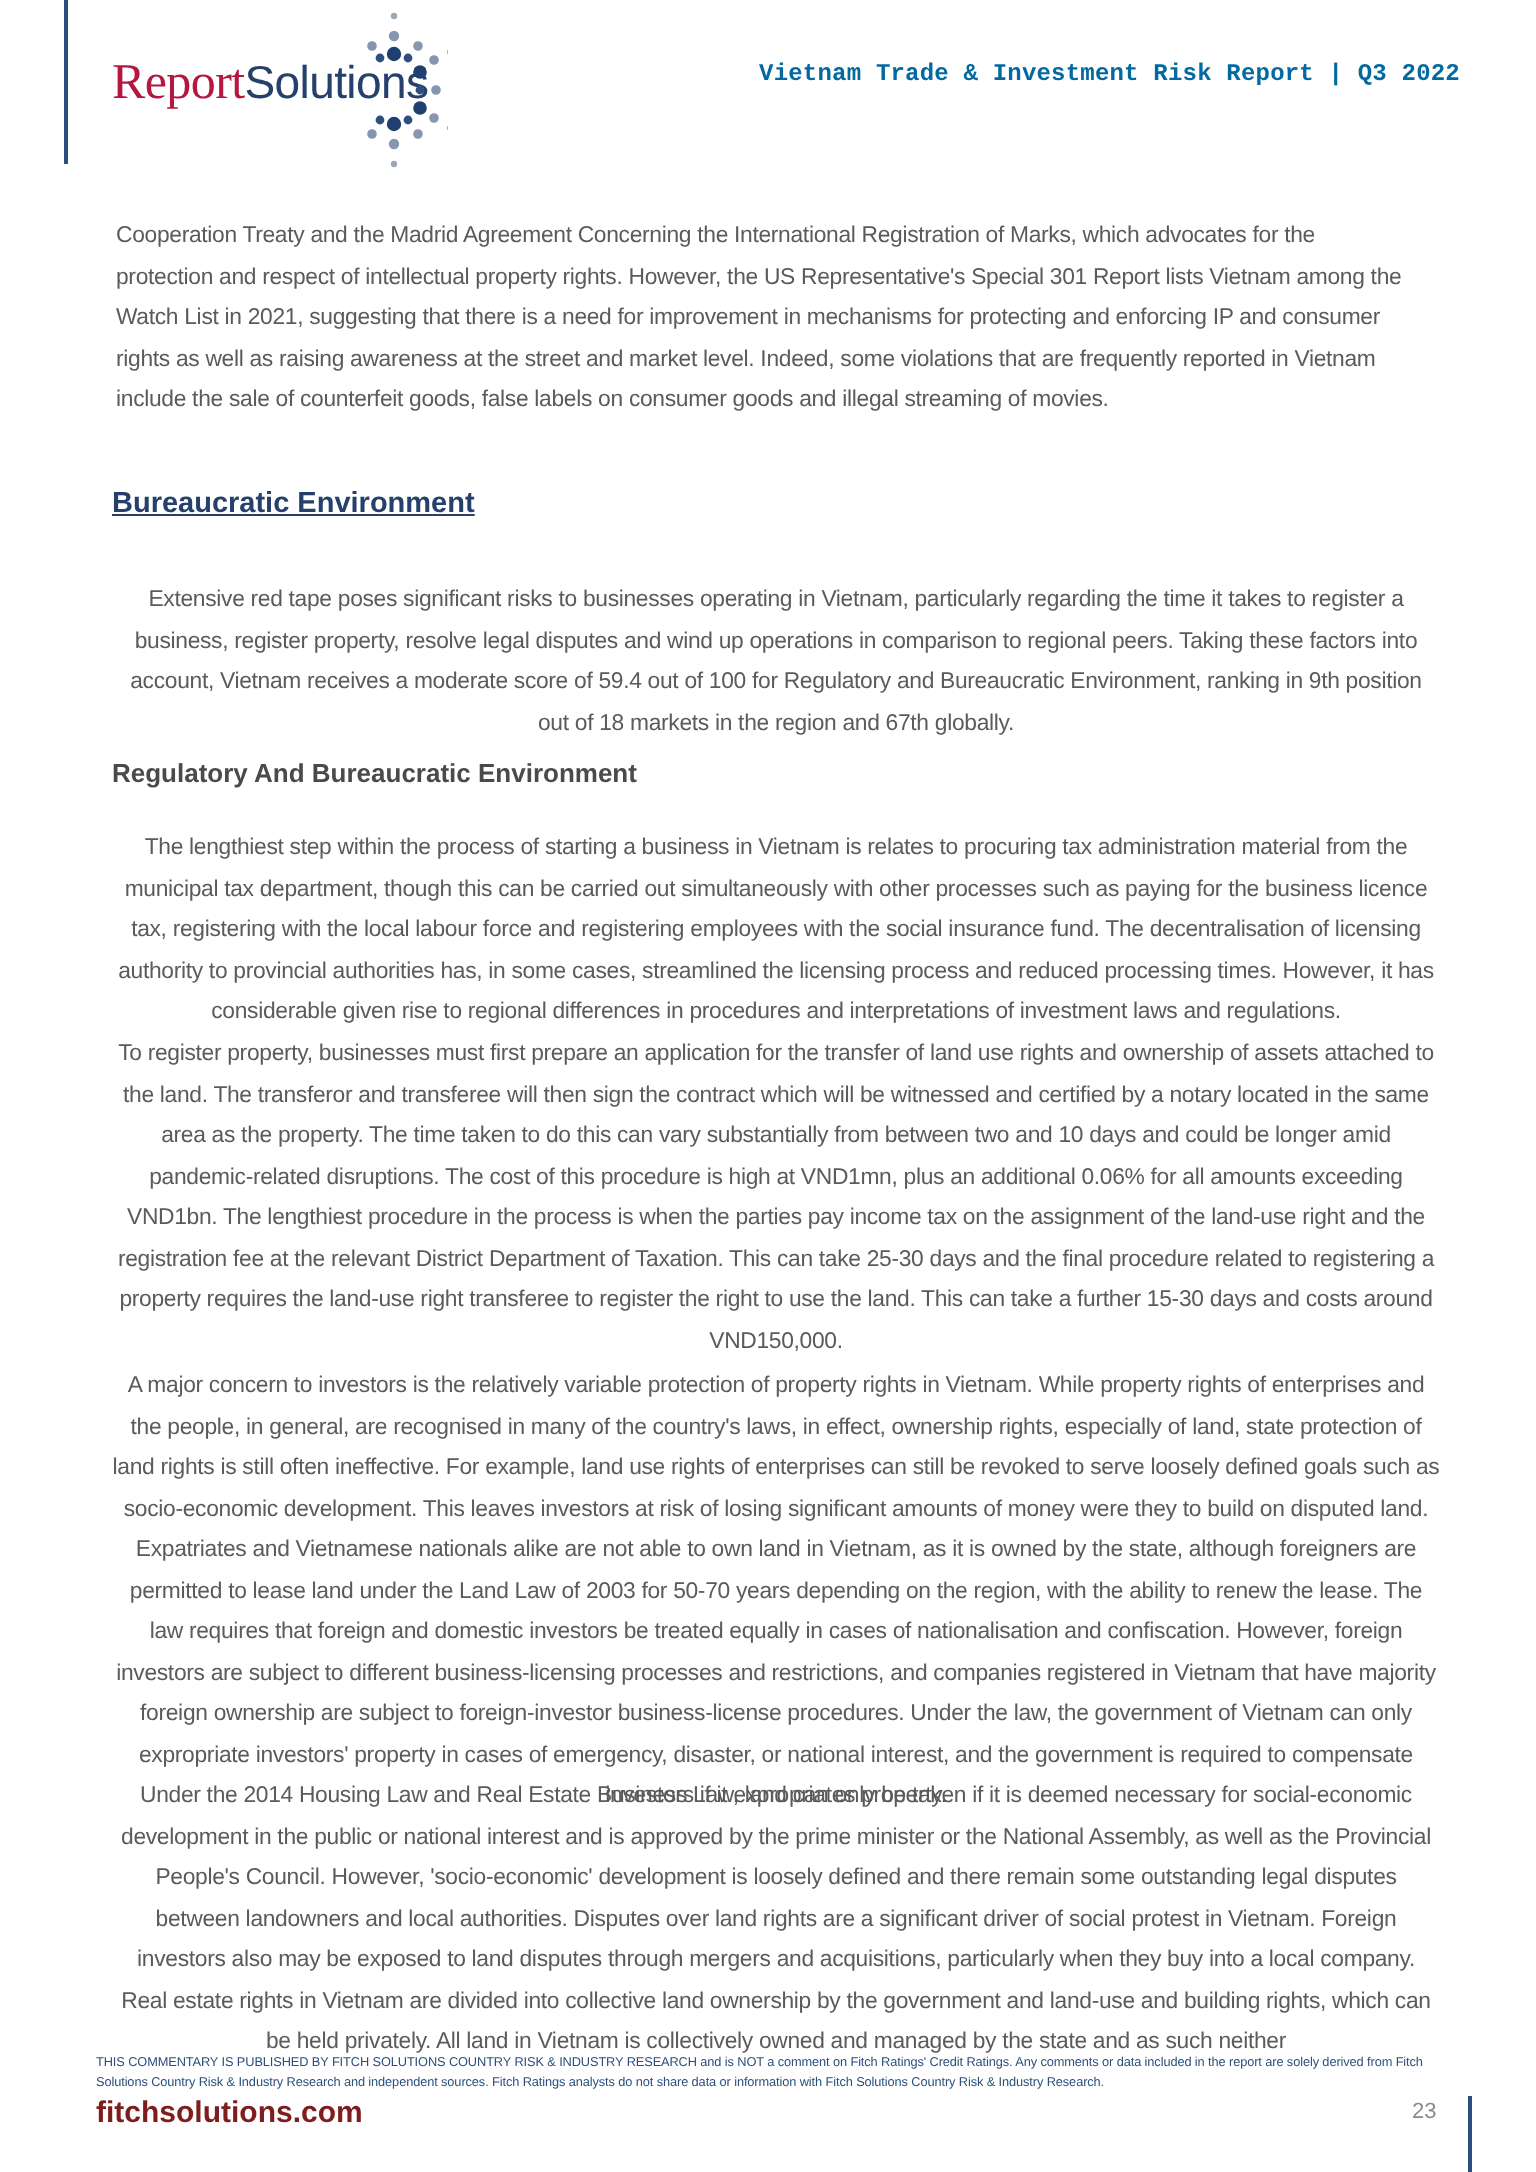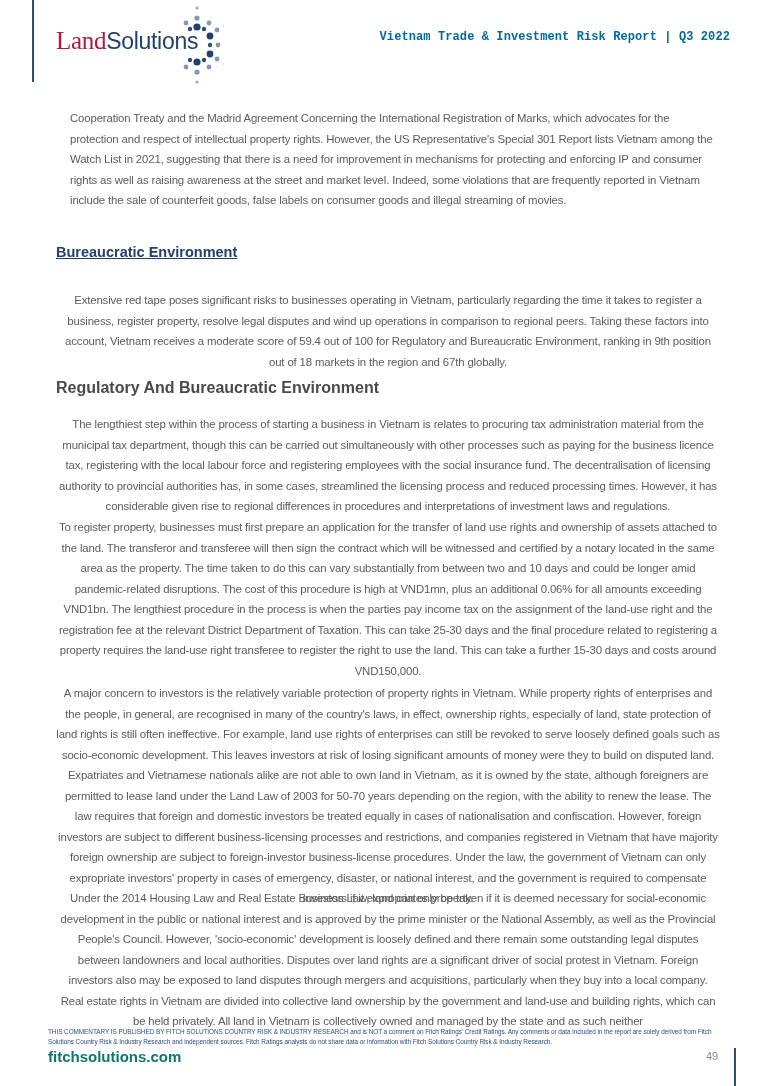--- a/index.html
+++ b/index.html
@@ -12,38 +12,38 @@
   .logo { position: absolute; left: 56px; top: 10px; width: 180px; height: 70px; }
   .logo-text { position: absolute; left: 0; top: 17px; font-size: 24px; line-height: 28px; white-space: nowrap; letter-spacing: -0.3px; }
   .logo-fitch { color: #b5173f; font-family: "Liberation Serif", "DejaVu Serif", serif; font-size: 25px; }
   .logo-solutions { color: #24406b; font-family: Liberation Sans, sans-serif; font-size: 23px; }
   .logo-dots { position: absolute; left: 118px; top: -8px; }
 
   .report-title { position: absolute; right: 38px; top: 30px; font-size: 12px; font-weight: bold; color: #0369a1; letter-spacing: 0.1px; font-family: Liberation Mono, monospace; }
 
   .content { position: absolute; left: 56px; top: 0; width: 660px; }
   .para { position: absolute; font-size: 11.4px; line-height: 20.5px; color: #5b5b5b; letter-spacing: -0.15px; }
-  .para.indent { left: 14px; width: 650px; }
+  .para.indent { left: 2px; width: 650px; }
   .para.full { left: 0; width: 664px; text-align: center; }
 
   .h2 { position: absolute; left: 0; font-size: 14.5px; font-weight: bold; color: #24406b; text-decoration: underline; }
-  .h3 { position: absolute; left: 0; font-size: 16px; font-weight: bold; color: #4a4a4a; text-align: right; }
+  .h3 { position: absolute; left: 0; font-size: 13px; font-weight: bold; color: #4a4a4a; text-align: right; }
 
   .disclaimer { position: absolute; left: 48px; top: 1027px; width: 690px; font-size: 6.4px; line-height: 10px; color: #2c4f7c; letter-spacing: -0.05px; }
-  .site { position: absolute; left: 48px; top: 1048px; font-size: 15px; font-weight: bold; color: #0f766e; }
+  .site { position: absolute; left: 48px; top: 1048px; font-size: 15px; font-weight: bold; color: #7f1d1d; }
   .page-num { position: absolute; left: 706px; top: 1050px; font-size: 11px; color: #8a8a8a; }
 </style>
 </head>
 <body>
 
 <div class="left-bar"></div>
 
 <div class="logo">
   <div class="logo-text">
-    <span class="logo-fitch">Land</span><span class="logo-solutions">Solutions</span>
+    <span class="logo-fitch">Report</span><span class="logo-solutions">Solutions</span>
   </div>
   <svg class="logo-dots" width="50" height="85" viewBox="0 0 50 85">
     <circle cx="23" cy="6" r="1.6" fill="#9aa8bf"></circle>
     <circle cx="23" cy="16" r="2.6" fill="#8796b0"></circle>
     <circle cx="12" cy="21" r="2.4" fill="#8796b0"></circle>
     <circle cx="35" cy="21" r="2.4" fill="#8796b0"></circle>
     <circle cx="16" cy="27" r="2.2" fill="#2e4e7e"></circle>
     <circle cx="23" cy="25" r="3.6" fill="#1f3f70"></circle>
     <circle cx="30" cy="27" r="2.2" fill="#2e4e7e"></circle>
     <circle cx="43" cy="28" r="2.4" fill="#8796b0"></circle>
@@ -76,14 +76,14 @@
   <h3 class="h3" style="top:379px;">Regulatory And Bureaucratic Environment</h3>
 
   <p class="para full" style="top:414px;">The lengthiest step within the process of starting a business in Vietnam is relates to procuring tax administration material from the municipal tax department, though this can be carried out simultaneously with other processes such as paying for the business licence tax, registering with the local labour force and registering employees with the social insurance fund. The decentralisation of licensing authority to provincial authorities has, in some cases, streamlined the licensing process and reduced processing times. However, it has considerable given rise to regional differences in procedures and interpretations of investment laws and regulations.</p>
   <p class="para full" style="top:517px;">To register property, businesses must first prepare an application for the transfer of land use rights and ownership of assets attached to the land. The transferor and transferee will then sign the contract which will be witnessed and certified by a notary located in the same area as the property. The time taken to do this can vary substantially from between two and 10 days and could be longer amid pandemic-related disruptions. The cost of this procedure is high at VND1mn, plus an additional 0.06% for all amounts exceeding VND1bn. The lengthiest procedure in the process is when the parties pay income tax on the assignment of the land-use right and the registration fee at the relevant District Department of Taxation. This can take 25-30 days and the final procedure related to registering a property requires the land-use right transferee to register the right to use the land. This can take a further 15-30 days and costs around VND150,000.</p>
   <p class="para full" style="top:683px;">A major concern to investors is the relatively variable protection of property rights in Vietnam. While property rights of enterprises and the people, in general, are recognised in many of the country's laws, in effect, ownership rights, especially of land, state protection of land rights is still often ineffective. For example, land use rights of enterprises can still be revoked to serve loosely defined goals such as socio-economic development. This leaves investors at risk of losing significant amounts of money were they to build on disputed land. Expatriates and Vietnamese nationals alike are not able to own land in Vietnam, as it is owned by the state, although foreigners are permitted to lease land under the Land Law of 2003 for 50-70 years depending on the region, with the ability to renew the lease. The law requires that foreign and domestic investors be treated equally in cases of nationalisation and confiscation. However, foreign investors are subject to different business-licensing processes and restrictions, and companies registered in Vietnam that have majority foreign ownership are subject to foreign-investor business-license procedures. Under the law, the government of Vietnam can only expropriate investors' property in cases of emergency, disaster, or national interest, and the government is required to compensate investors if it expropriates property.</p>
   <p class="para full" style="top:888px;">Under the 2014 Housing Law and Real Estate Business Law, land can only be taken if it is deemed necessary for social-economic development in the public or national interest and is approved by the prime minister or the National Assembly, as well as the Provincial People's Council. However, 'socio-economic' development is loosely defined and there remain some outstanding legal disputes between landowners and local authorities. Disputes over land rights are a significant driver of social protest in Vietnam. Foreign investors also may be exposed to land disputes through mergers and acquisitions, particularly when they buy into a local company. Real estate rights in Vietnam are divided into collective land ownership by the government and land-use and building rights, which can be held privately. All land in Vietnam is collectively owned and managed by the state and as such neither</p>
 </div>
 
 <div class="disclaimer">THIS COMMENTARY IS PUBLISHED BY FITCH SOLUTIONS COUNTRY RISK &amp; INDUSTRY RESEARCH and is NOT a comment on Fitch Ratings' Credit Ratings. Any comments or data included in the report are solely derived from Fitch Solutions Country Risk &amp; Industry Research and independent sources. Fitch Ratings analysts do not share data or information with Fitch Solutions Country Risk &amp; Industry Research.</div>
 <div class="site">fitchsolutions.com</div>
-<div class="page-num">49</div>
+<div class="page-num">23</div>
 <div class="right-bar"></div>
 
 </body></html>

